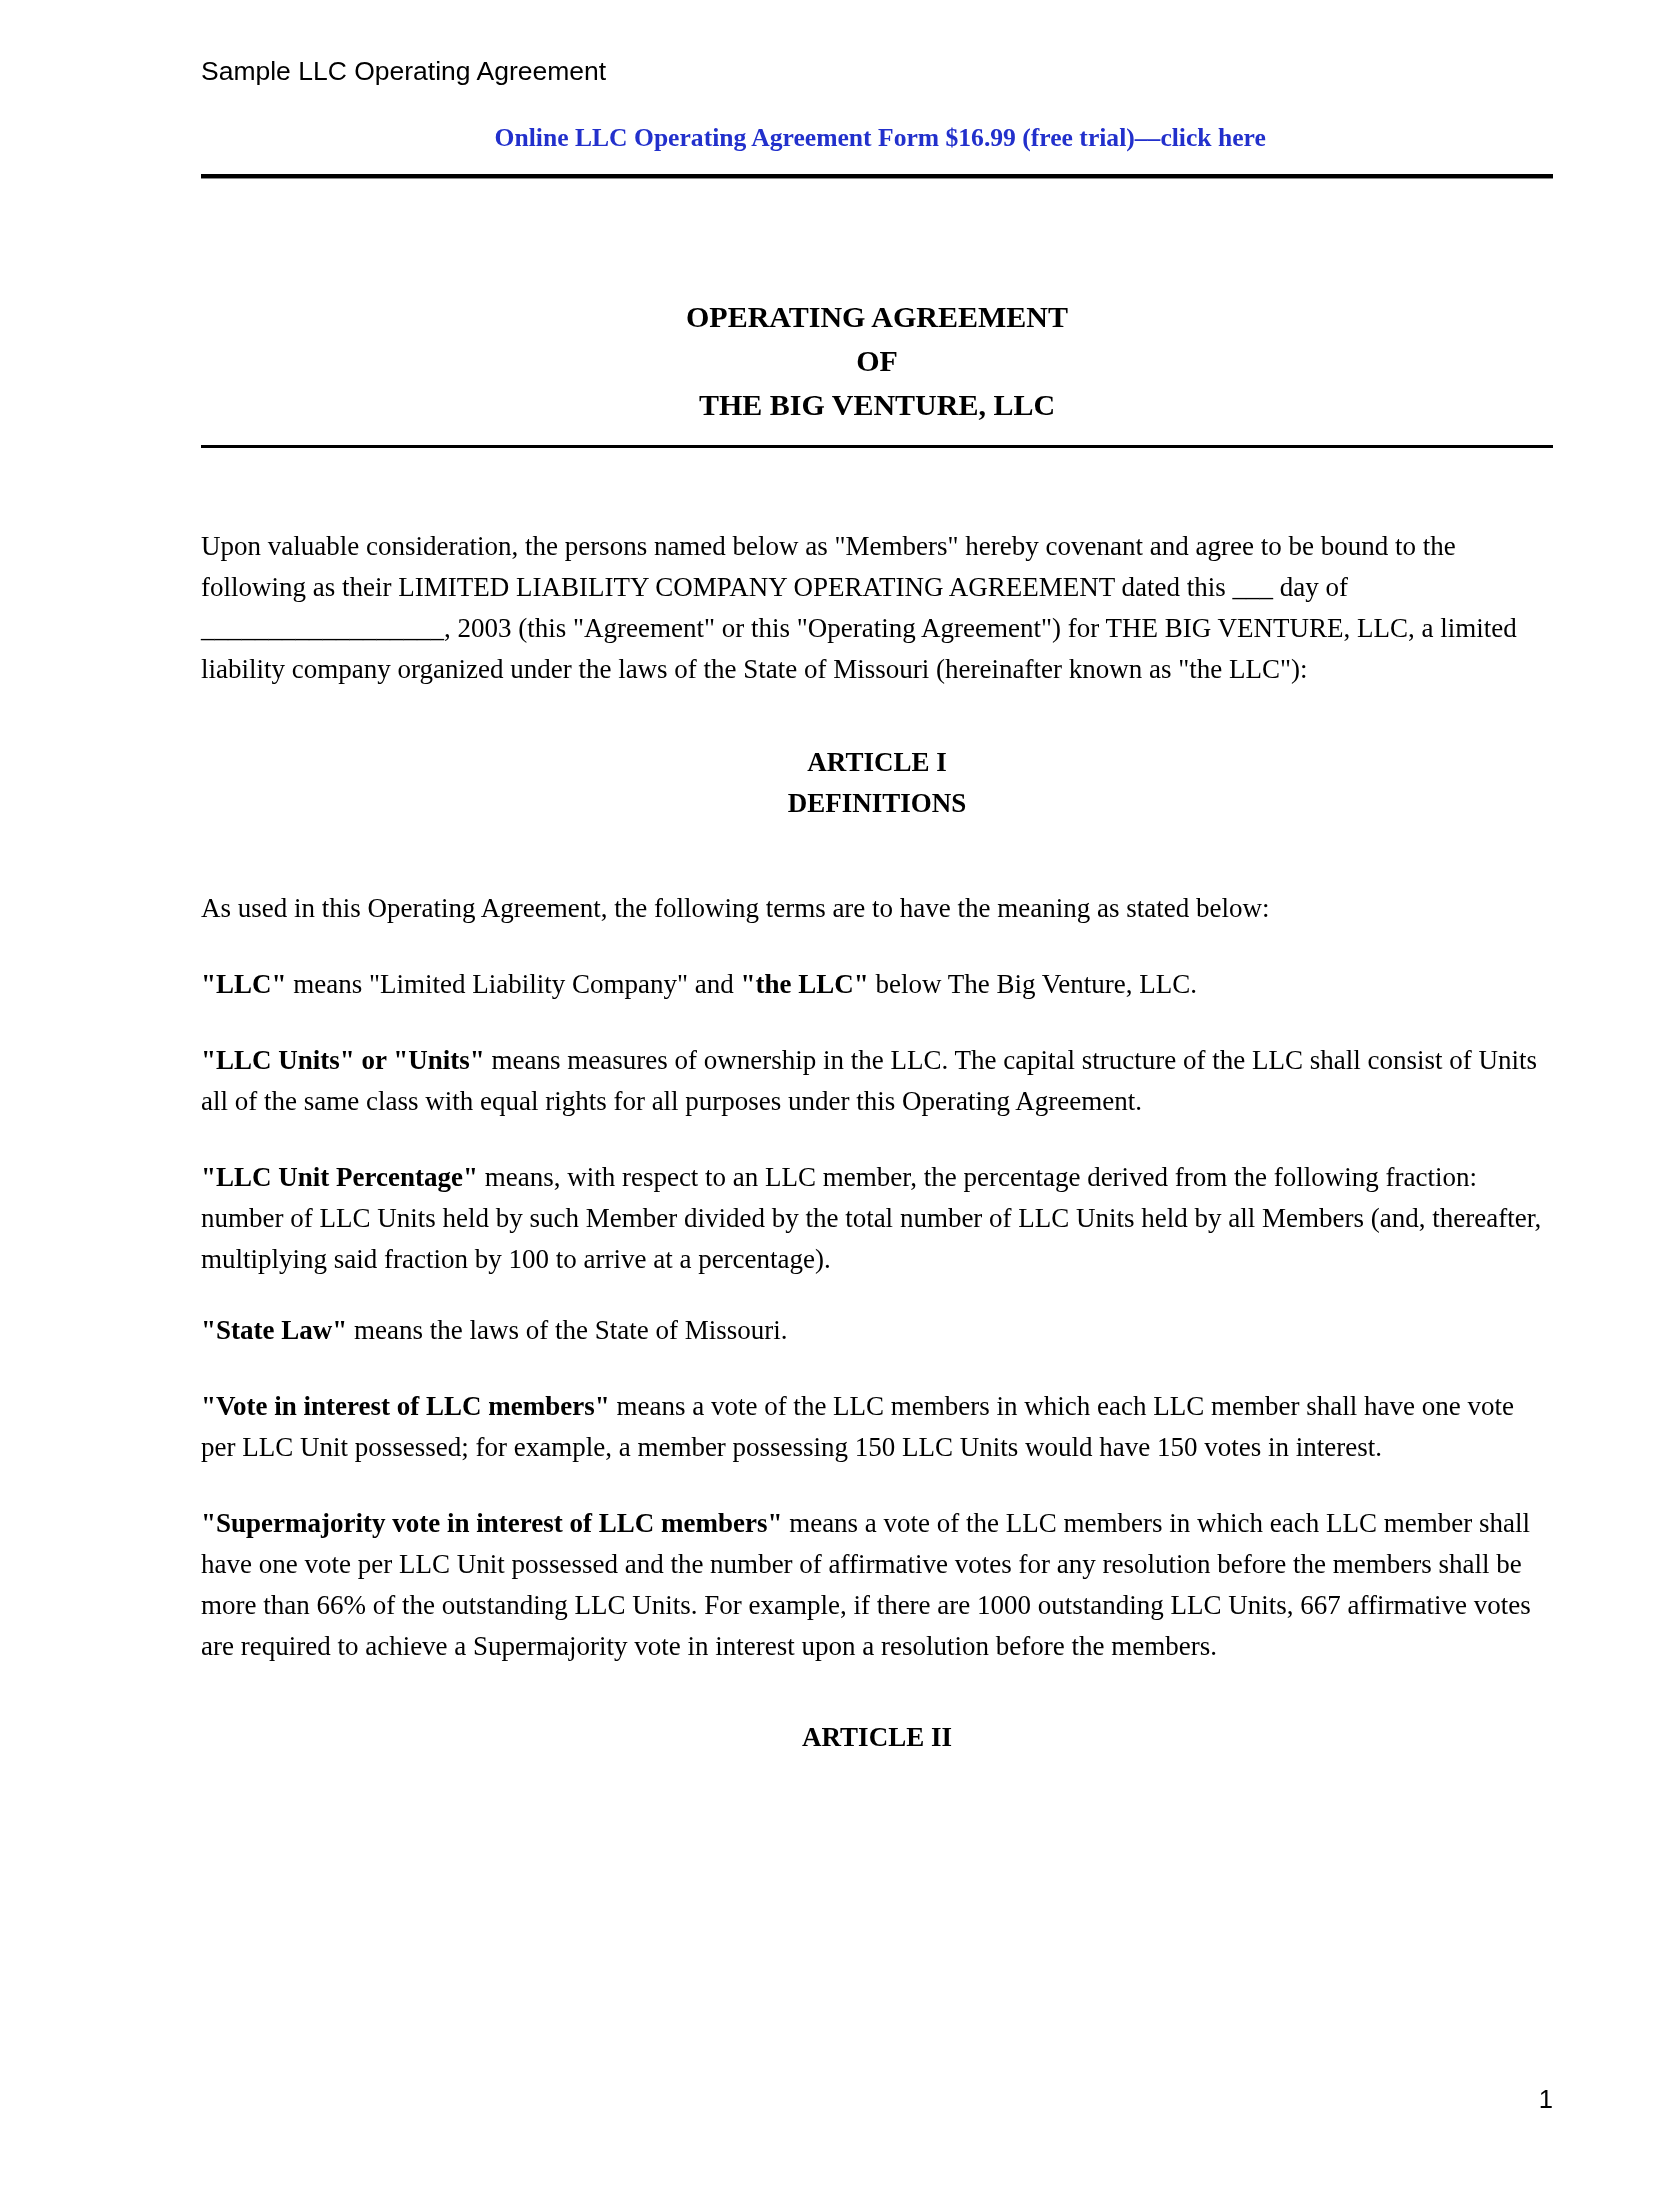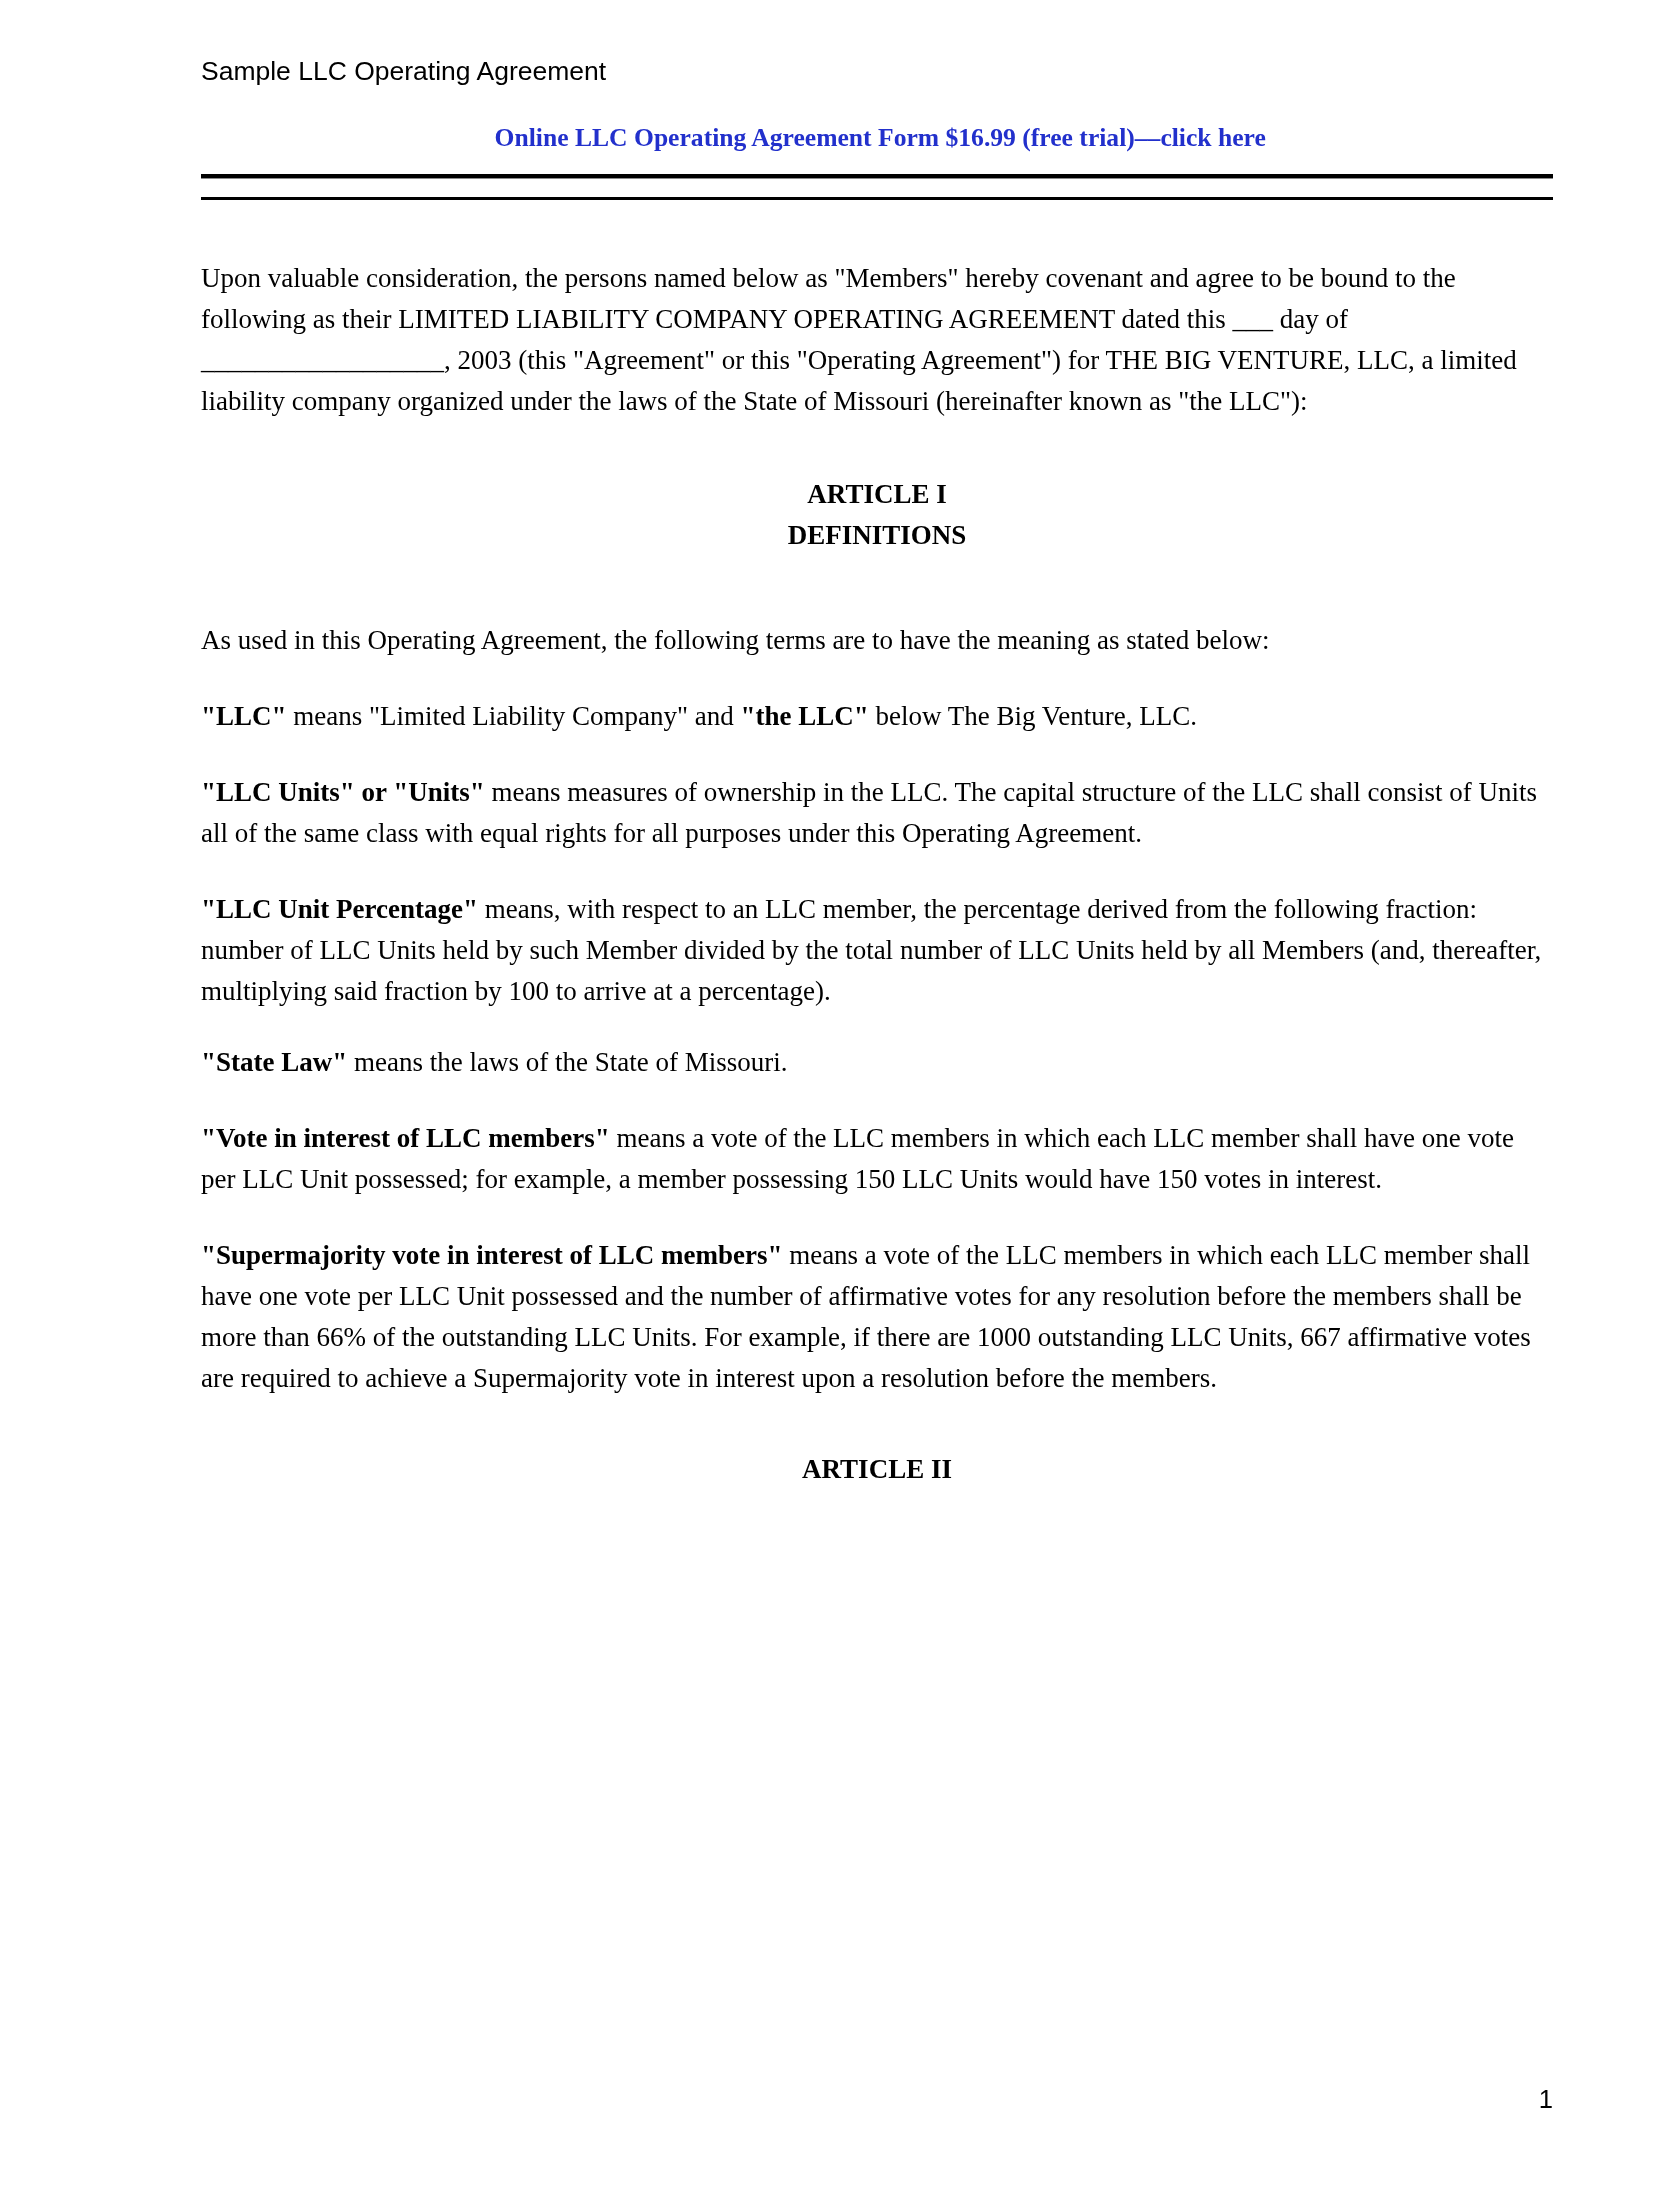--- a/index.html
+++ b/index.html
@@ -57,21 +57,21 @@
     margin-top:116px;
     text-align:center;
     font-weight:bold;
     font-size:30px;line-height:44px;
   }
   .para{
     font-size:27px;line-height:41px;
     text-align:left;
     white-space:pre-wrap;
   }
-  .intro{margin-top:58px;}
+  .intro{margin-top:78px;}
   .article-head{
     margin-top:52px;
     text-align:center;
     font-weight:bold;
     font-size:27px;line-height:41px;
   }
   .lead{margin-top:64px;}
   .def{margin-top:35px;}
   .def-state{margin-top:30px;}
   .article2{margin-top:50px;}
@@ -90,20 +90,25 @@
 
   <div class="hdr-sans">Sample LLC Operating Agreement</div>
 
 
   <div class="linkline">
     <a> Online LLC Operating Agreement Form $16.99 (free trial)––click here</a>
   </div>
 
   <div class="rule-thick"></div>
 
+  <div class="doc-title">
+    <div>OPERATING AGREEMENT</div>
+    <div>OF</div>
+    <div>THE BIG VENTURE, LLC</div>
+  </div>
 
   <div class="rule-thin"></div>
 
   <div class="para intro">Upon valuable consideration, the persons named below as "Members" hereby covenant and agree to be bound to the following as their LIMITED LIABILITY COMPANY OPERATING AGREEMENT dated this ___ day of __________________, 2003 (this "Agreement" or this "Operating Agreement") for THE BIG VENTURE, LLC, a limited liability company organized under the laws of the State of Missouri (hereinafter known as "the LLC"):</div>
 
   <div class="article-head">
     <div>ARTICLE I</div>
     <div>DEFINITIONS</div>
   </div>
 

